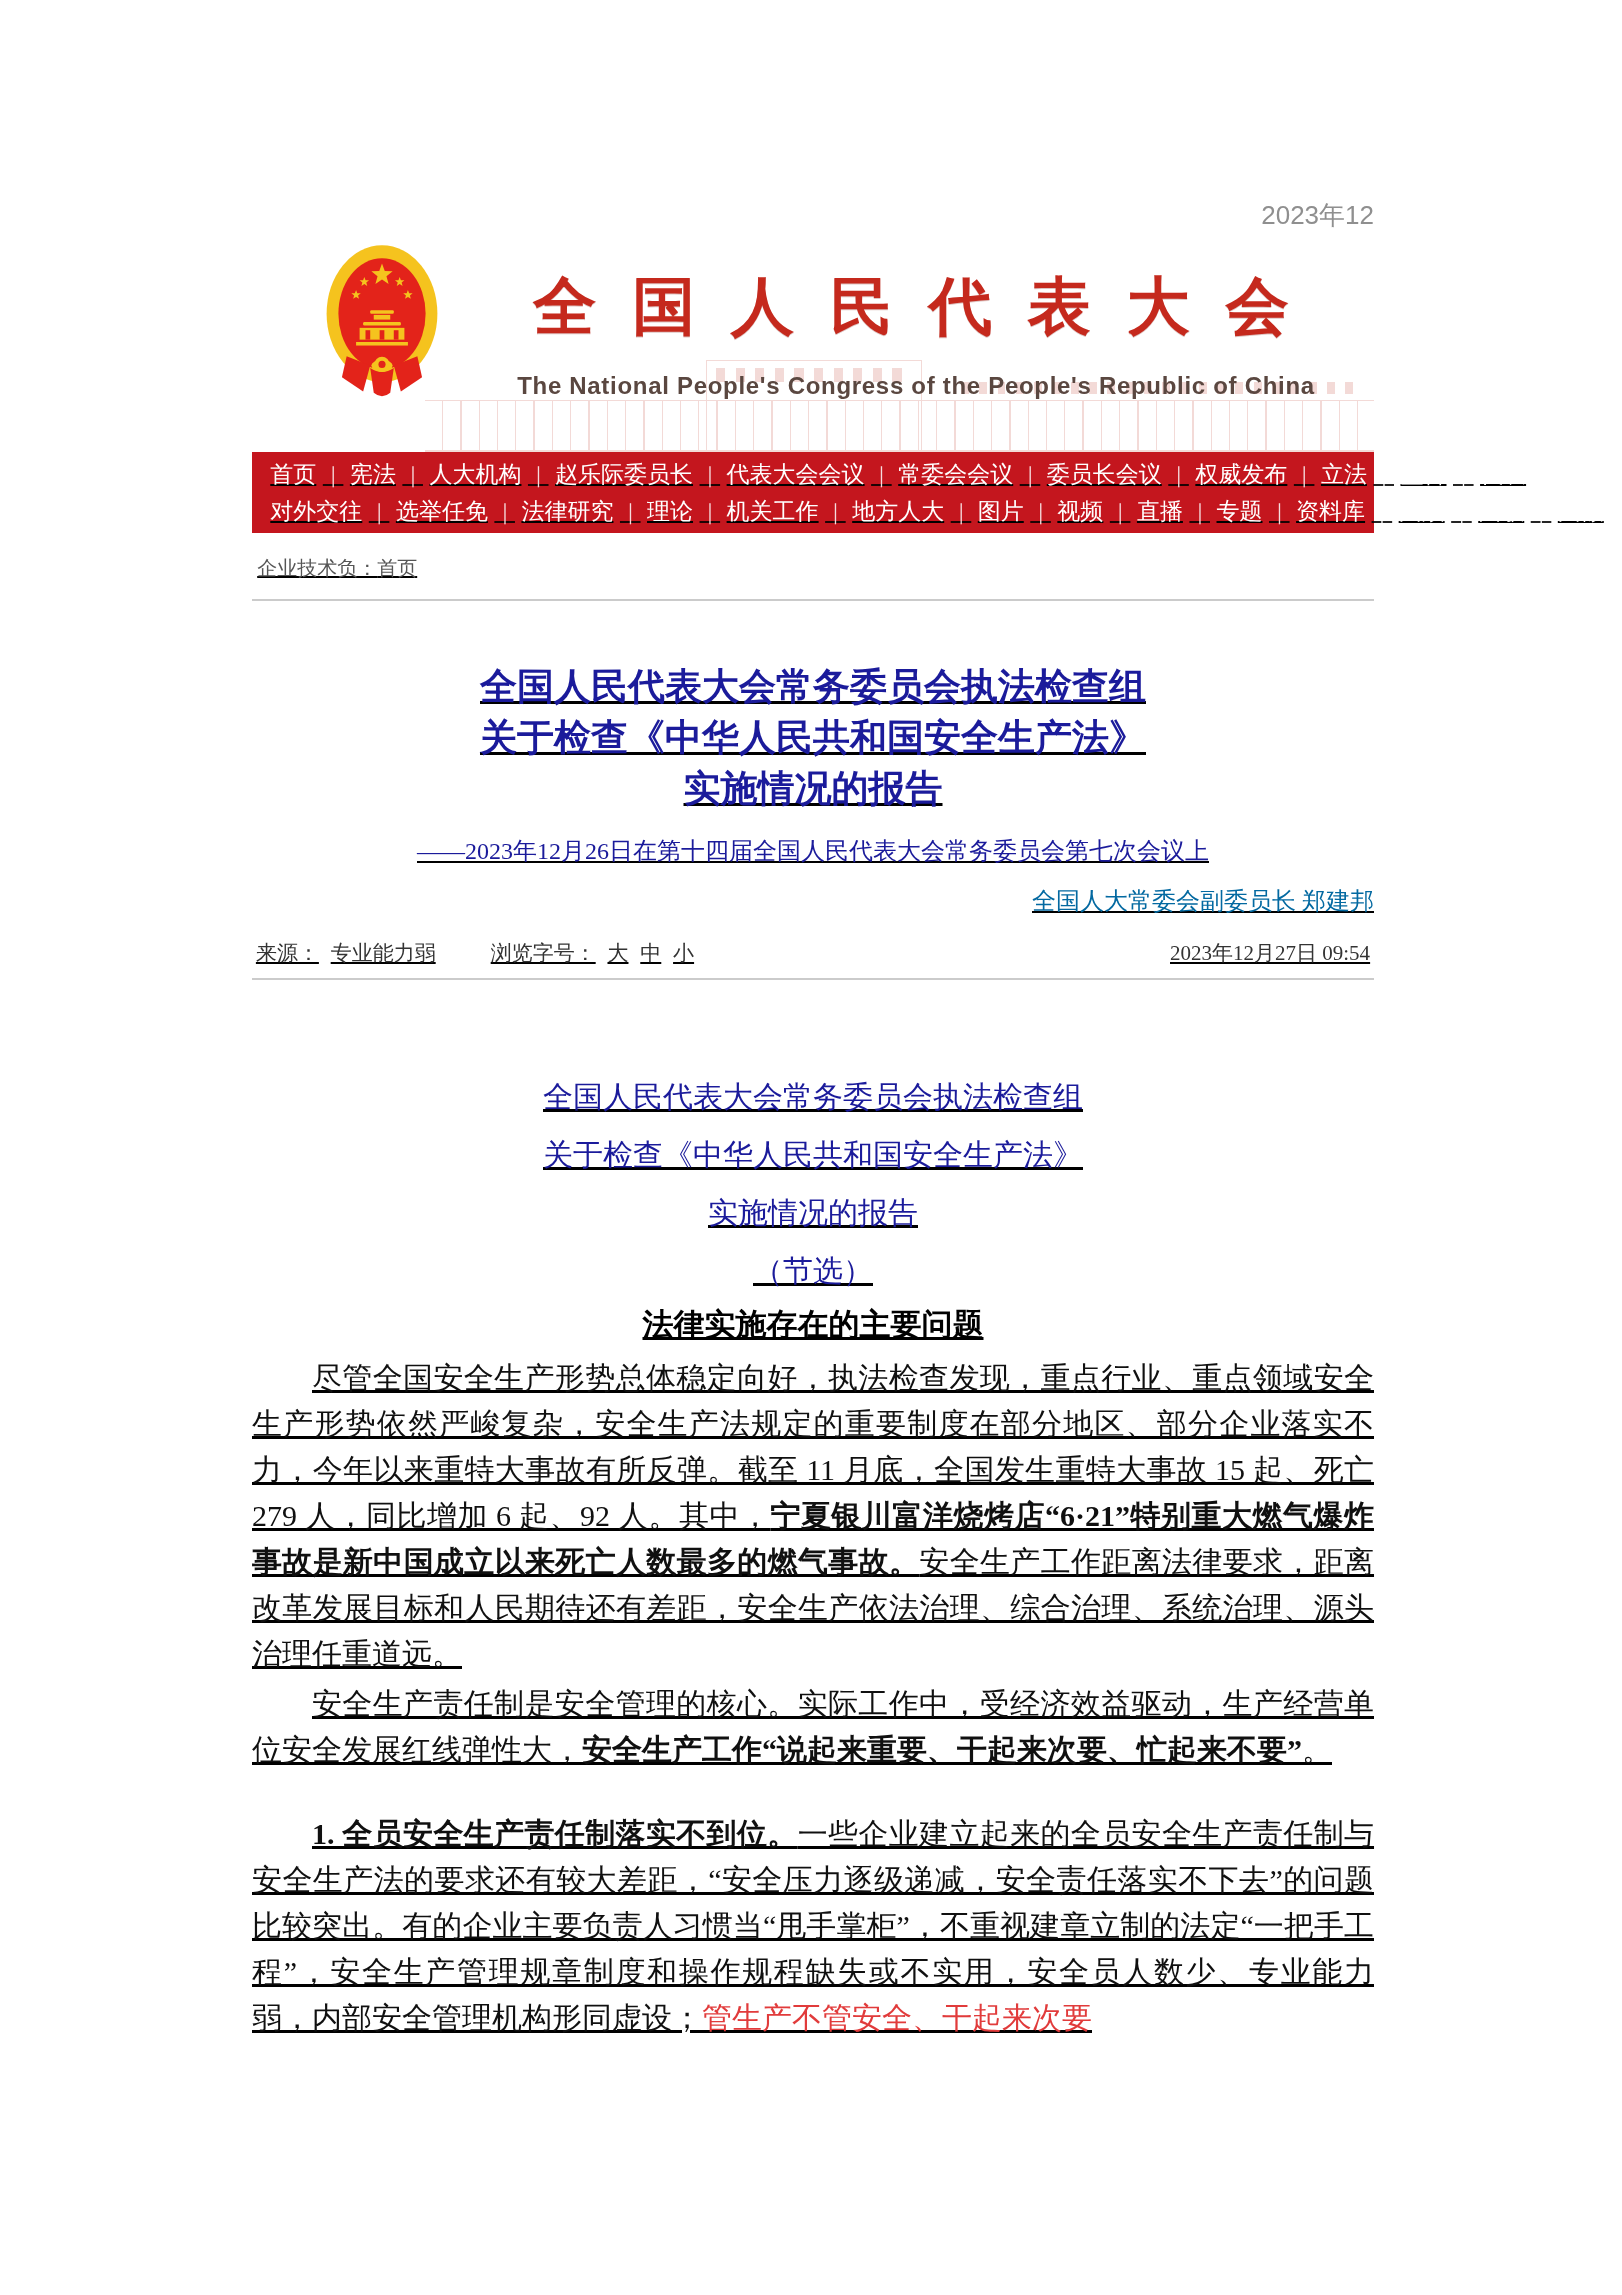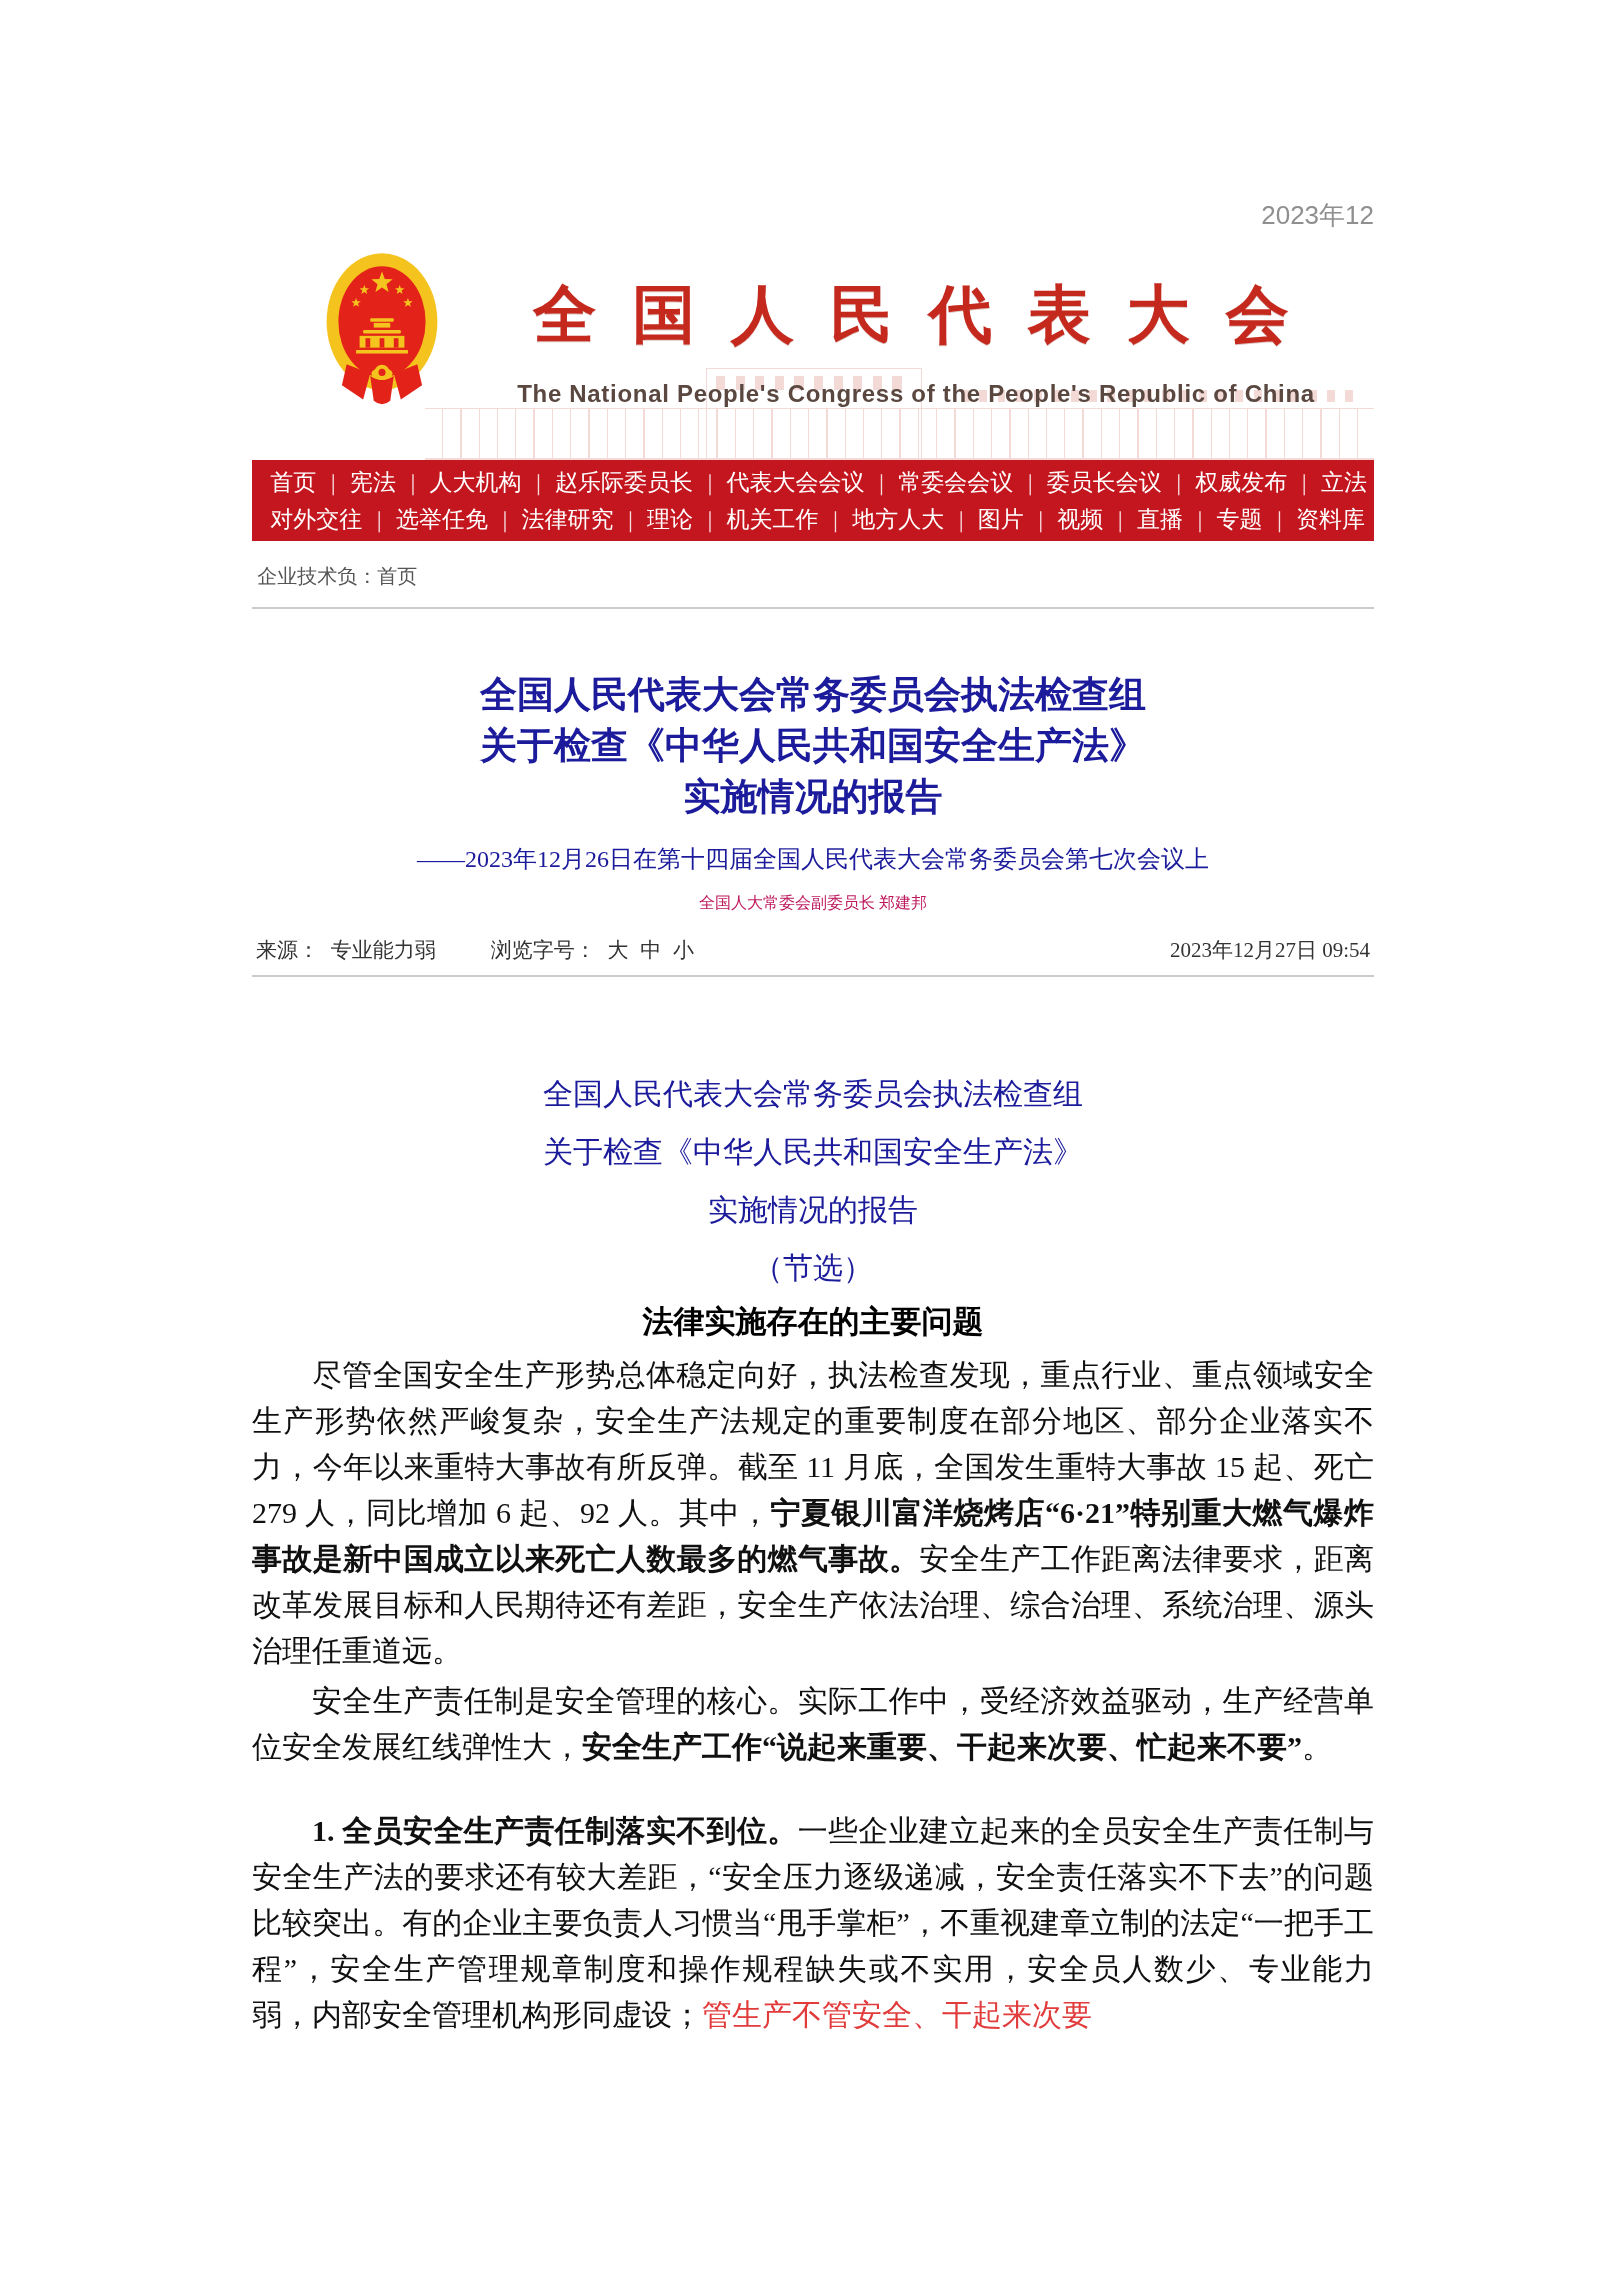--- a/index.html
+++ b/index.html
@@ -6,21 +6,21 @@
     --nav-red:#C4161E; --brand-red:#C5291D; --title-blue:#1B1B9B; --section-red:#A32047;
     --highlight-red:#E13B3B; --date-gray:#8F8F8F; --meta-gray:#333333; --breadcrumb-gray:#555555;
     --divider-gray:#CBCBCB; --subtitle-brown:#5A4740; --watermark-pink:#F3DAD7;
     --body-text:#101010; --nav-text:#FFFFFF;
   }
   *{margin:0;padding:0;box-sizing:border-box;}
   body{background:#ffffff;font-family:"Liberation Serif","DejaVu Serif",serif;}
   .page{position:relative;width:1623px;height:2129px;background:#fff;overflow:hidden;}
   .top-date{position:absolute;top:198px;right:249px;font-size:26px;color:var(--date-gray);
     font-family:"Liberation Sans","DejaVu Sans",sans-serif;}
-  .content{position:absolute;left:252px;top:244px;width:1122px;}
+  .content{position:absolute;left:252px;top:236px;width:1122px;text-decoration:underline;}
 
   
   .site-header{position:relative;height:216px;background:#fff;}
   .emblem{position:absolute;left:71px;top:6.5px;width:118px;height:165px;z-index:2;}
   .watermark{position:absolute;right:0;bottom:0;width:949px;height:92px;z-index:0;}
   .wm-colonnade{position:absolute;left:0;right:0;bottom:0;height:52px;
     border-top:1.3px solid var(--watermark-pink);border-bottom:2.6px solid var(--watermark-pink);
     background:repeating-linear-gradient(90deg,transparent 0 17px,var(--watermark-pink) 17px 18.3px);}
   .wm-center{position:absolute;left:281px;width:216px;top:0;bottom:0;border:1.3px solid var(--watermark-pink);}
   .wm-center-windows{position:absolute;left:291px;width:196px;top:7.9px;height:14.4px;
@@ -45,21 +45,21 @@
   .breadcrumb{margin:22px 0 0 5.2px;font-size:20px;color:var(--breadcrumb-gray);
     font-family:"Liberation Sans","DejaVu Sans",sans-serif;}
   .crumb-link{color:var(--breadcrumb-gray);cursor:pointer;}
   .divider{margin-top:17px;border-top:2px solid var(--divider-gray);height:0;}
   .divider-thin{margin-top:10.5px;border-top:2px solid var(--divider-gray);}
 
   
   .article-head{text-align:center;}
   .article-title{margin-top:60px;font-size:37px;line-height:51px;font-weight:bold;color:var(--title-blue);}
   .article-subtitle{margin-top:21px;font-size:24px;color:var(--title-blue);}
-  .article-author{margin-top:18.3px;font-size:16px;color:#be185d;}
+  .article-author{margin-top:18.3px;font-size:24px;color:#0369a1;text-align:right;}
   .meta-row{margin-top:22px;display:flex;justify-content:space-between;align-items:baseline;
     font-size:21px;color:var(--meta-gray);padding:0 3.9px;text-align:left;}
   .meta-source{margin-left:11.8px;cursor:pointer;}
   .meta-fslabel{margin-left:55px;}
   .size-opt{margin-left:11.8px;cursor:pointer;}
 
   
   .article-body{color:var(--body-text);}
   .blue-heading{font-size:30px;line-height:58px;color:var(--title-blue);text-align:center;}
   .blue-heading.first{margin-top:88px;}

